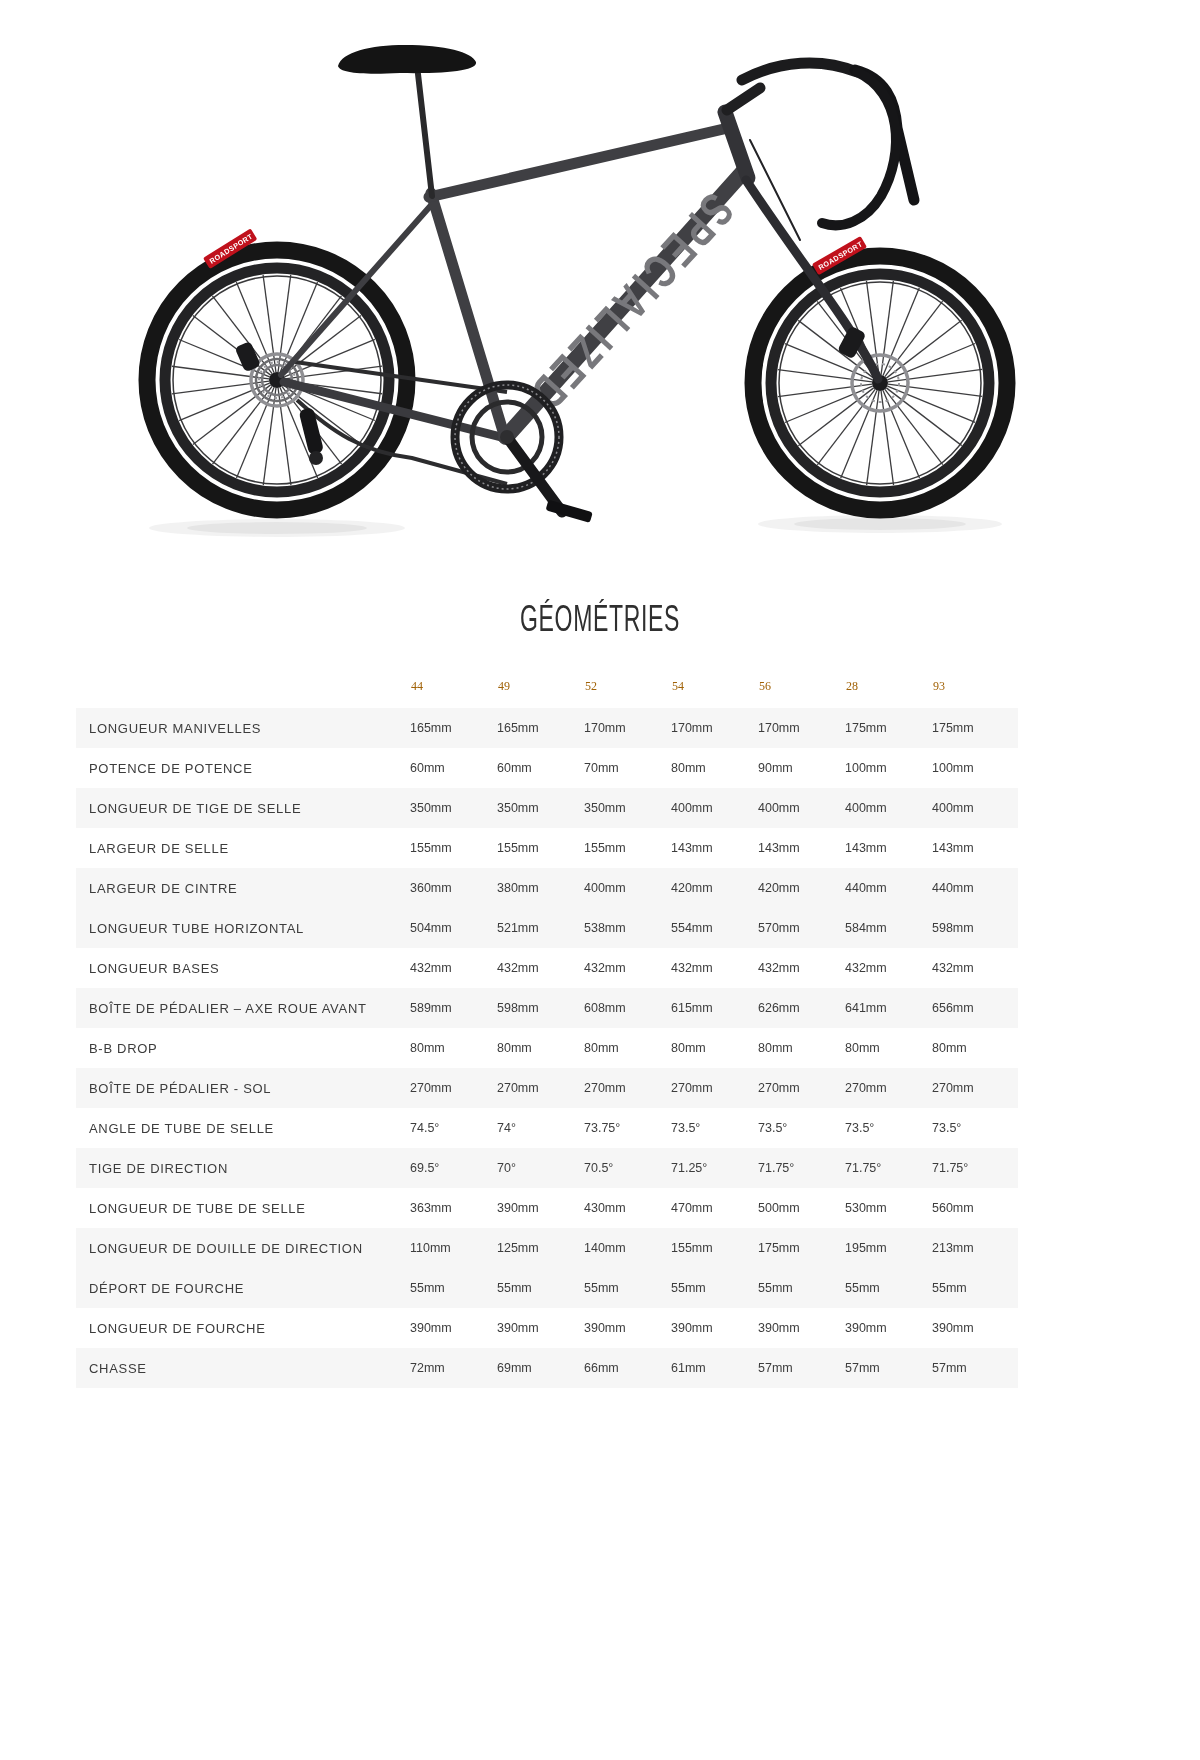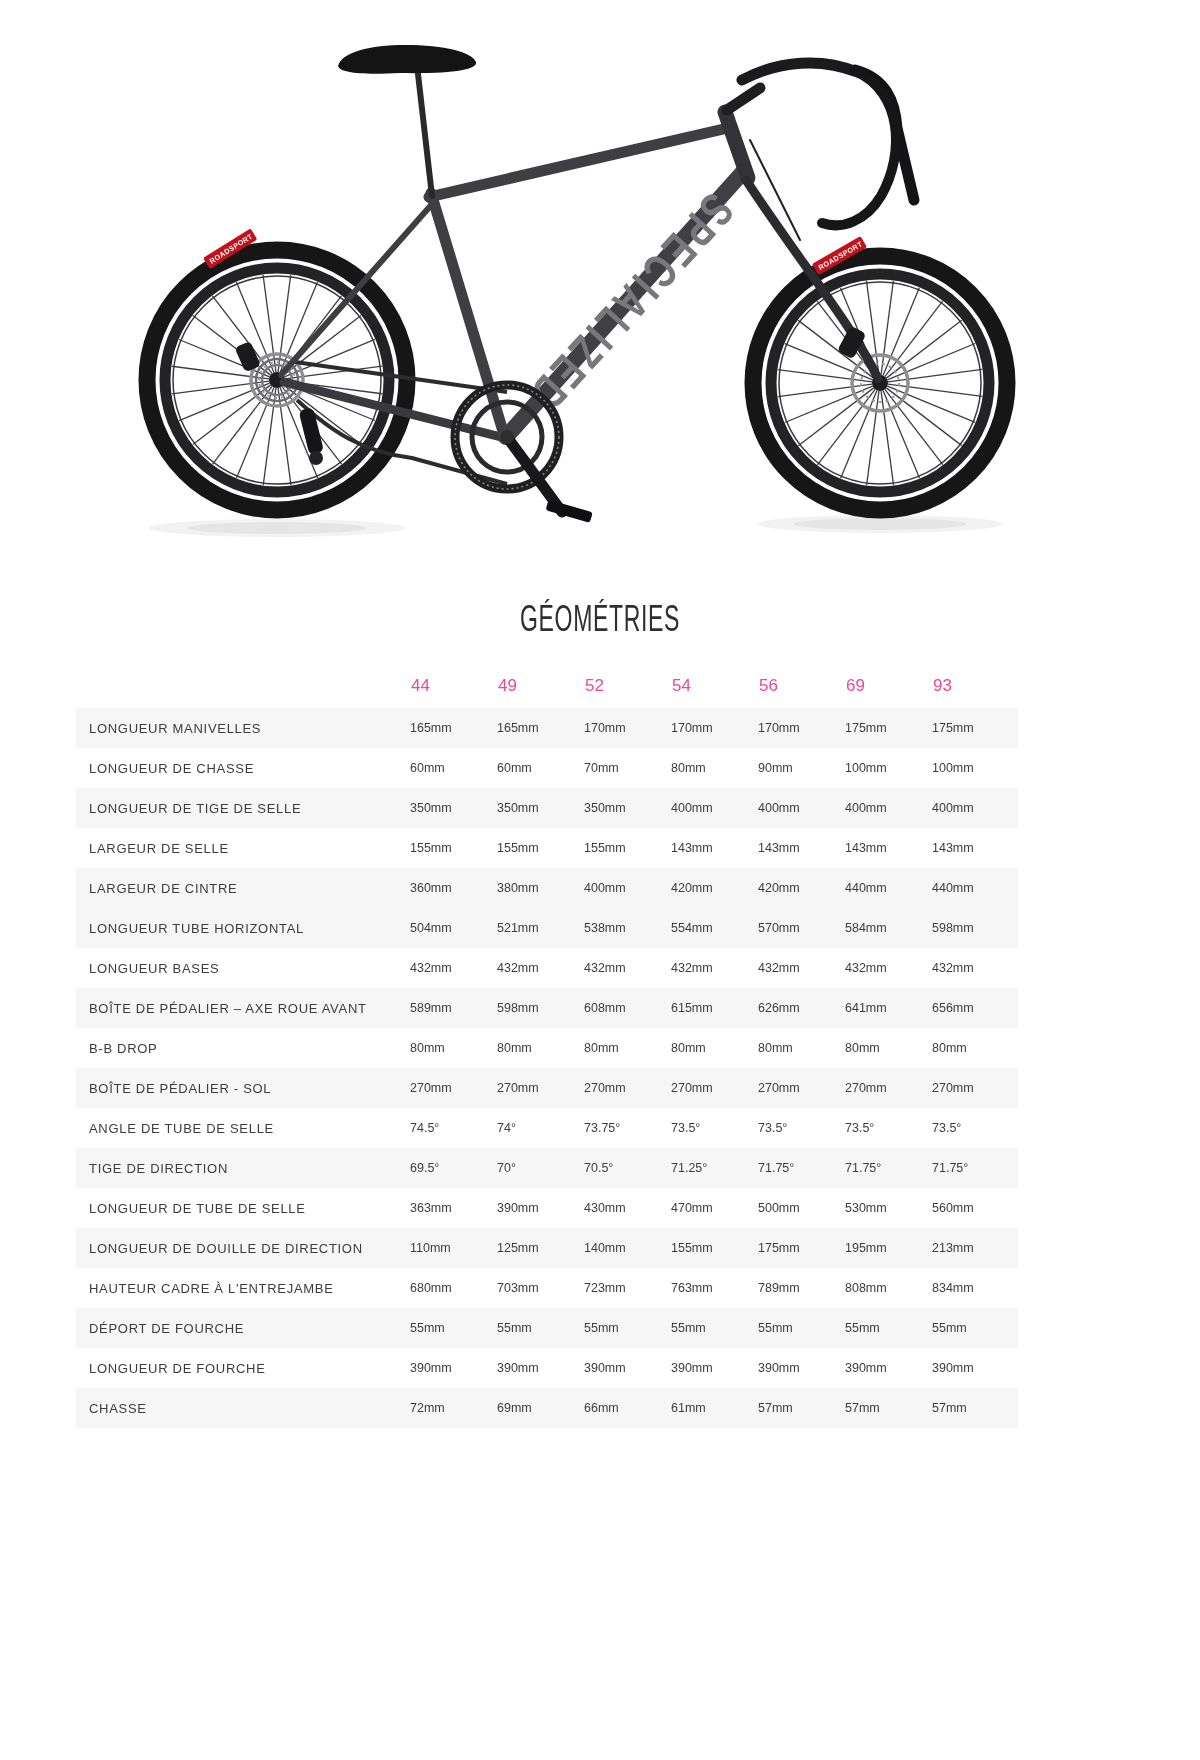--- a/index.html
+++ b/index.html
@@ -10,21 +10,21 @@
   .section-title{text-align:center;margin:10px 0 24px 0;height:42px;}
   .section-title span{display:inline-block;font-size:36px;font-weight:500;color:#2f2f2f;
     transform:scaleX(.64);letter-spacing:1px;white-space:nowrap;}
   .geo-table{width:942px;margin:0 0 40px 76px;}
   .t-row{display:grid;grid-template-columns:332px repeat(7,87px);align-items:center;height:40px;}
   .t-row.head{height:44px;}
   .t-row.striped{background:#f6f6f6;}
   .t-cell{white-space:nowrap;}
   .t-label{font-size:13px;letter-spacing:.7px;padding-left:13px;color:#3c3c3c;}
   .t-val{font-size:12.5px;color:#3d3d3d;padding-left:2px;}
-  .t-size{font-size:17px;color:#ec4899;padding-left:3px;}
+  .t-size{font-size:12px;color:#a16207;padding-left:3px;font-family:Liberation Serif, serif;}
 </style>
 </head>
 <body>
 
 <div class="page">
 
   <div class="hero">
     <svg class="bike-svg" width="1000" height="580" viewBox="0 0 1000 580" aria-label="bike side view">
 
       <g>
@@ -170,37 +170,37 @@
 
   <div class="geo-table">
     <div class="t-row head">
       <div class="t-cell t-label"></div>
 
     <div class="t-cell t-size">44</div>
         <div class="t-cell t-size">49</div>
         <div class="t-cell t-size">52</div>
         <div class="t-cell t-size">54</div>
         <div class="t-cell t-size">56</div>
-        <div class="t-cell t-size">69</div>
+        <div class="t-cell t-size">28</div>
         <div class="t-cell t-size">93</div>
       </div>
     <div>
 
     <div class="t-row striped">
           <div class="t-cell t-label">LONGUEUR MANIVELLES</div>
           <div class="t-cell t-val">165mm</div>
           <div class="t-cell t-val">165mm</div>
           <div class="t-cell t-val">170mm</div>
           <div class="t-cell t-val">170mm</div>
           <div class="t-cell t-val">170mm</div>
           <div class="t-cell t-val">175mm</div>
           <div class="t-cell t-val">175mm</div>
         </div>
         <div class="t-row">
-          <div class="t-cell t-label">LONGUEUR DE CHASSE</div>
+          <div class="t-cell t-label">POTENCE DE POTENCE</div>
           <div class="t-cell t-val">60mm</div>
           <div class="t-cell t-val">60mm</div>
           <div class="t-cell t-val">70mm</div>
           <div class="t-cell t-val">80mm</div>
           <div class="t-cell t-val">90mm</div>
           <div class="t-cell t-val">100mm</div>
           <div class="t-cell t-val">100mm</div>
         </div>
         <div class="t-row striped">
           <div class="t-cell t-label">LONGUEUR DE TIGE DE SELLE</div>
@@ -315,30 +315,20 @@
         <div class="t-row striped">
           <div class="t-cell t-label">LONGUEUR DE DOUILLE DE DIRECTION</div>
           <div class="t-cell t-val">110mm</div>
           <div class="t-cell t-val">125mm</div>
           <div class="t-cell t-val">140mm</div>
           <div class="t-cell t-val">155mm</div>
           <div class="t-cell t-val">175mm</div>
           <div class="t-cell t-val">195mm</div>
           <div class="t-cell t-val">213mm</div>
         </div>
-        <div class="t-row">
-          <div class="t-cell t-label">HAUTEUR CADRE À L'ENTREJAMBE</div>
-          <div class="t-cell t-val">680mm</div>
-          <div class="t-cell t-val">703mm</div>
-          <div class="t-cell t-val">723mm</div>
-          <div class="t-cell t-val">763mm</div>
-          <div class="t-cell t-val">789mm</div>
-          <div class="t-cell t-val">808mm</div>
-          <div class="t-cell t-val">834mm</div>
-        </div>
         <div class="t-row striped">
           <div class="t-cell t-label">DÉPORT DE FOURCHE</div>
           <div class="t-cell t-val">55mm</div>
           <div class="t-cell t-val">55mm</div>
           <div class="t-cell t-val">55mm</div>
           <div class="t-cell t-val">55mm</div>
           <div class="t-cell t-val">55mm</div>
           <div class="t-cell t-val">55mm</div>
           <div class="t-cell t-val">55mm</div>
         </div>

